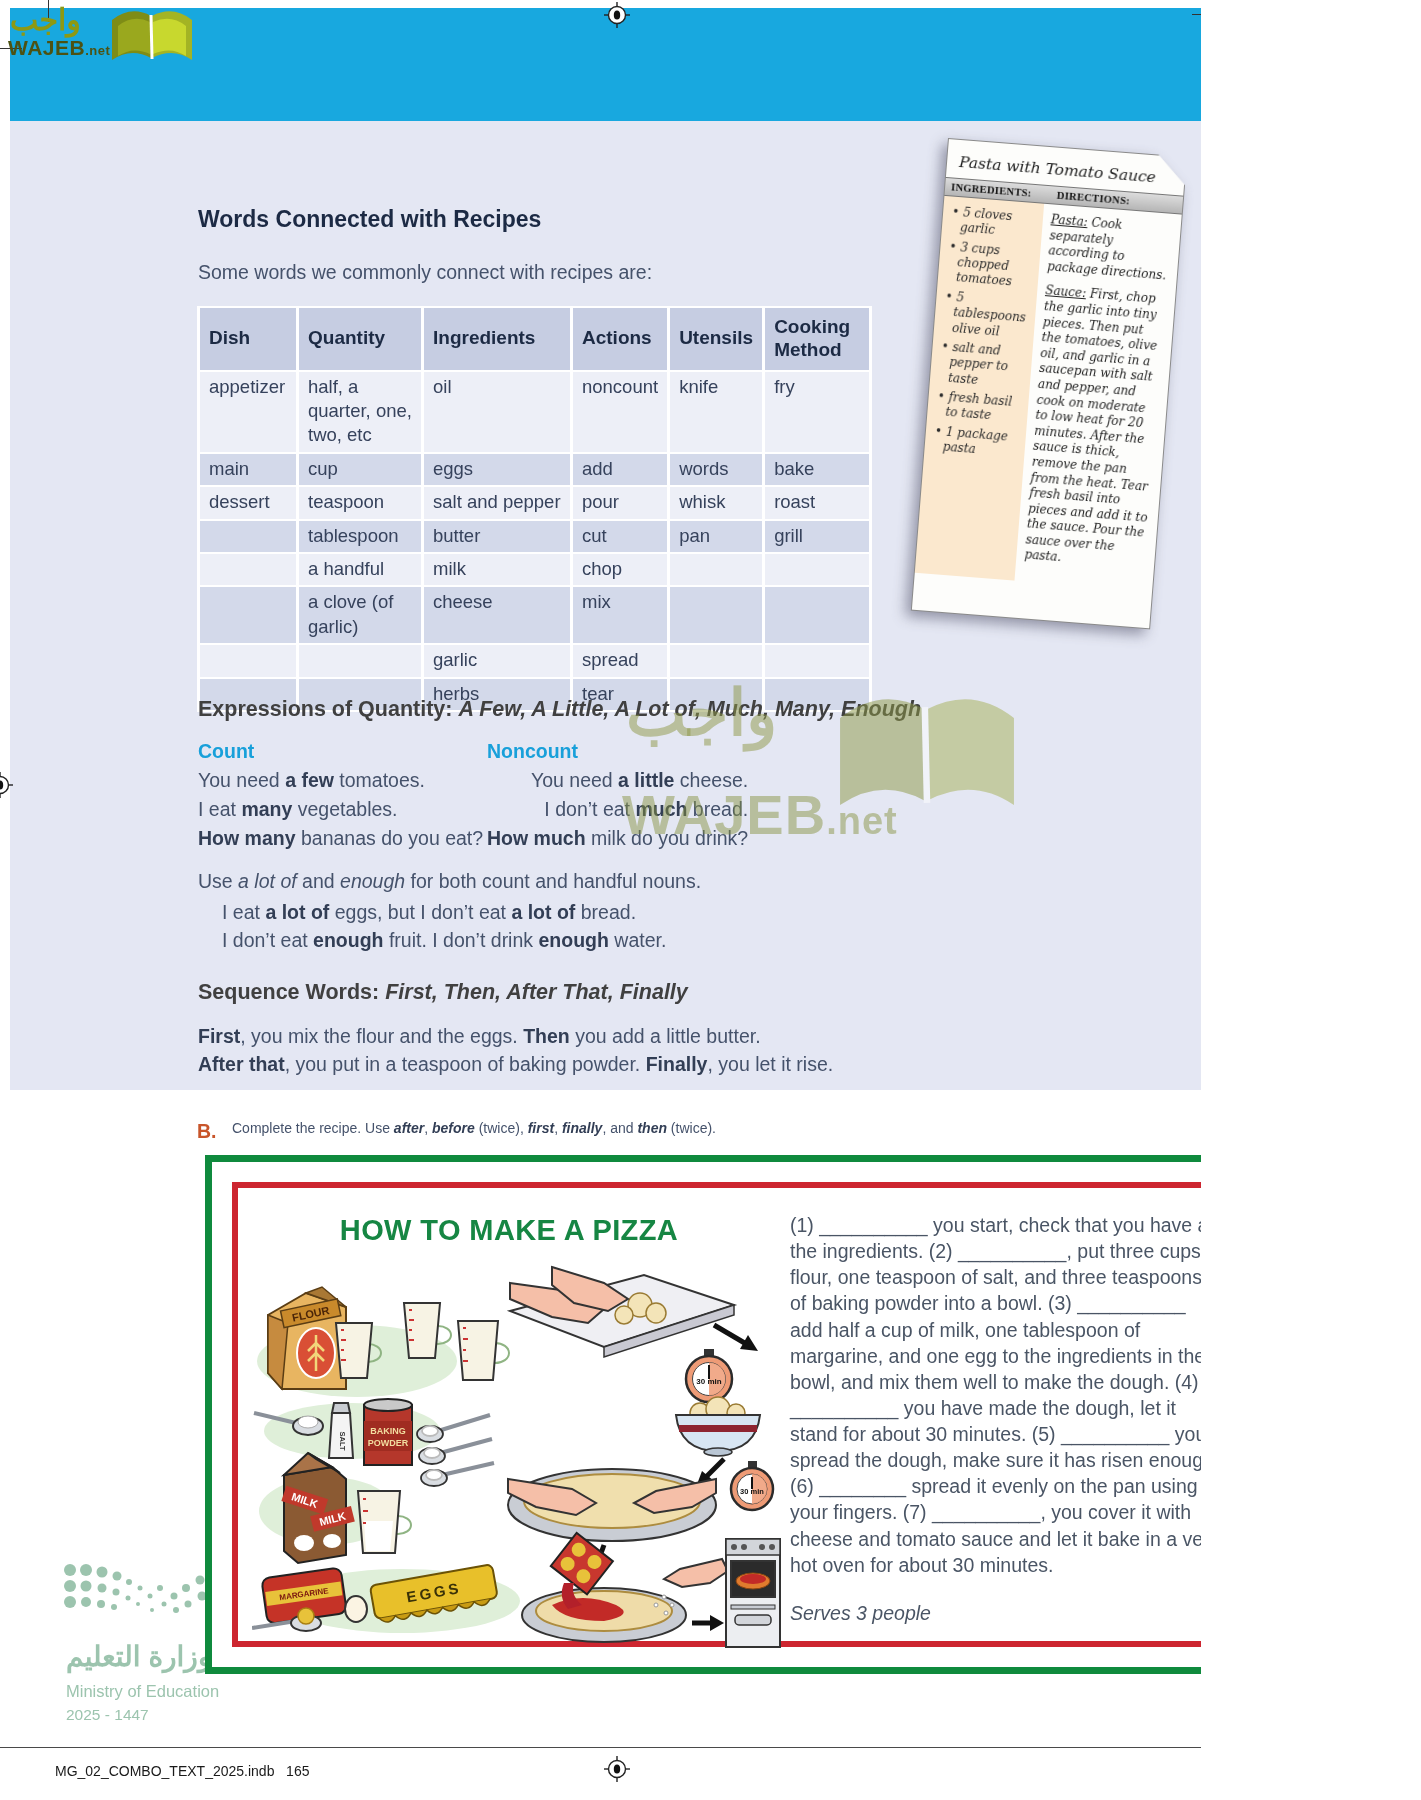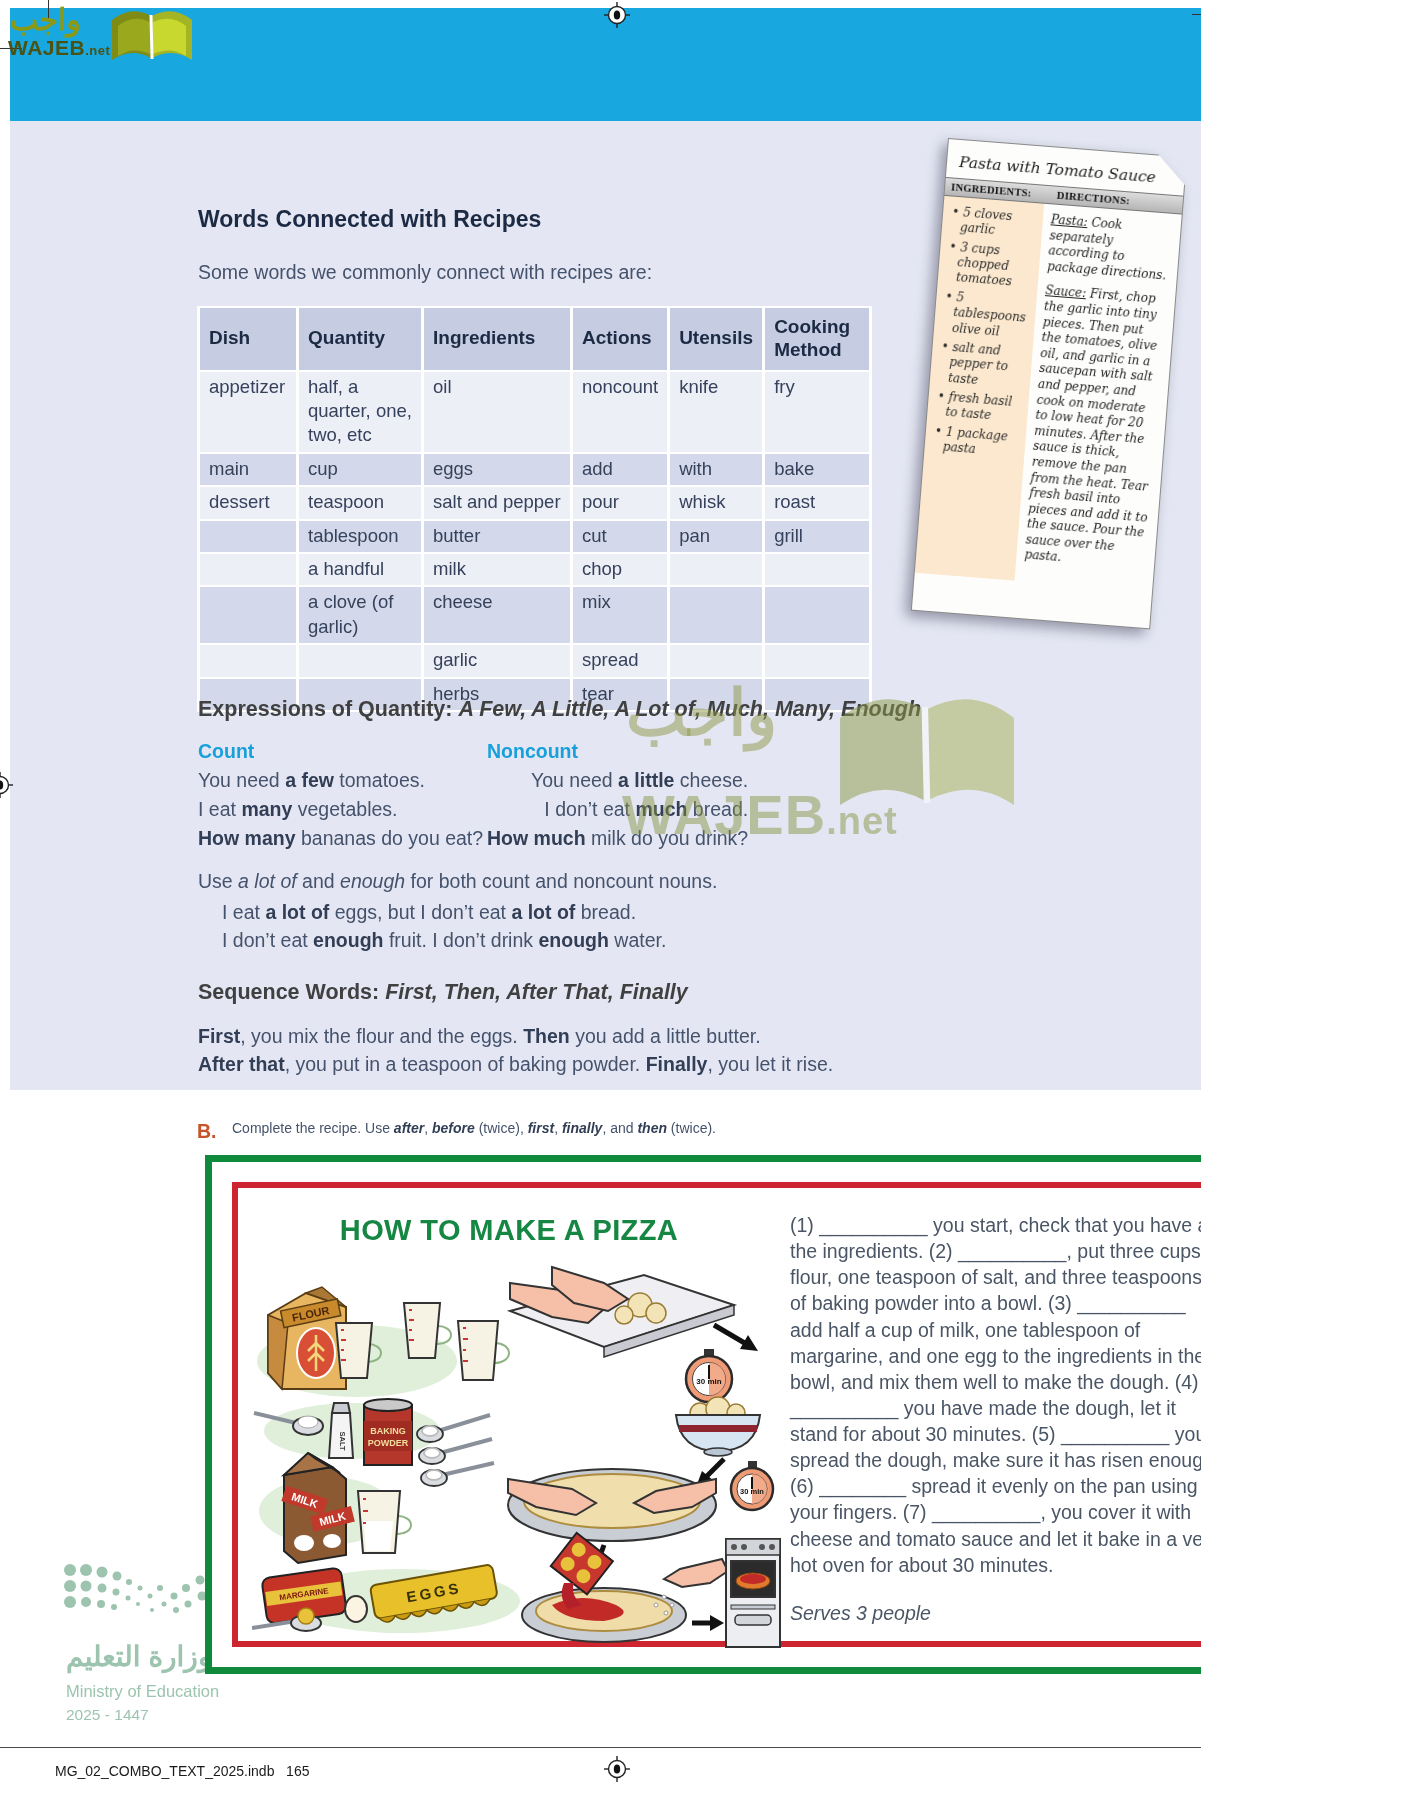--- a/index.html
+++ b/index.html
@@ -177,21 +177,21 @@
             <td>oil</td>
             <td>noncount</td>
             <td>knife</td>
             <td>fry</td>
         </tr>
         <tr class="zr-dark">
           <td>main</td>
             <td>cup</td>
             <td>eggs</td>
             <td>add</td>
-            <td>with</td>
+            <td>words</td>
             <td>bake</td>
         </tr>
         <tr class="zr-light">
           <td>dessert</td>
             <td>teaspoon</td>
             <td>salt and pepper</td>
             <td>pour</td>
             <td>whisk</td>
             <td>roast</td>
         </tr>
@@ -273,21 +273,21 @@
     <div><span>You need </span><span class="sg-b">a few</span><span> tomatoes.</span></div>
     <div><span>I eat </span><span class="sg-b">many</span><span> vegetables.</span></div>
     <div><span class="sg-b">How many</span><span> bananas do you eat?</span></div>
   </div>
   <div class="abs cn-label" style="left:487px;top:740px;">Noncount</div>
   <div class="abs body-txt lh29" style="left:487px;top:766px;text-align:right;">
     <div><span>You need </span><span class="sg-b">a little</span><span> cheese.</span></div>
     <div><span>I don’t eat </span><span class="sg-b">much</span><span> bread.</span></div>
     <div><span class="sg-b">How much</span><span> milk do you drink?</span></div>
   </div>
-  <div class="abs body-txt" style="left:198px;top:870px;"><span>Use </span><span style="font-style: italic;">a lot of</span><span> and </span><span style="font-style: italic;">enough</span><span> for both count and noncount nouns.</span></div>
+  <div class="abs body-txt" style="left:198px;top:870px;"><span>Use </span><span style="font-style: italic;">a lot of</span><span> and </span><span style="font-style: italic;">enough</span><span> for both count and handful nouns.</span></div>
   <div class="abs body-txt lh28" style="left:222px;top:898px;">
     <div><span>I eat </span><span class="sg-b">a lot of</span><span> eggs, but I don’t eat </span><span class="sg-b">a lot of</span><span> bread.</span></div>
     <div><span>I don’t eat </span><span class="sg-b">enough</span><span> fruit. I don’t drink </span><span class="sg-b">enough</span><span> water.</span></div>
   </div>
 
   <div class="abs h-sub" style="left:198px;top:980px;">
     <span>Sequence Words: </span><span class="it">First, Then, After That, Finally</span>
   </div>
   <div class="abs body-txt lh28" style="left:198px;top:1022px;">
     <div><span class="sg-b">First</span><span>, you mix the flour and the eggs. </span><span class="sg-b">Then</span><span> you add a little butter.</span></div>

